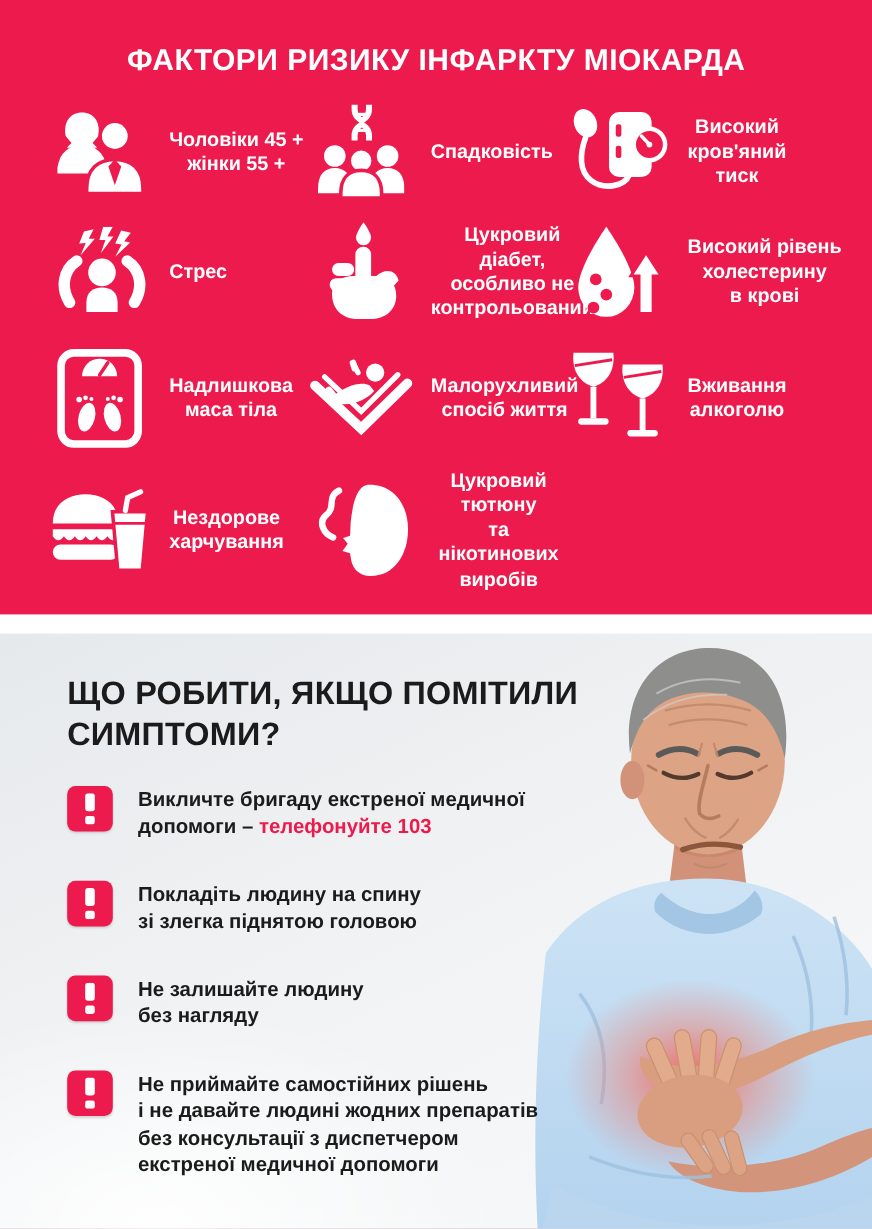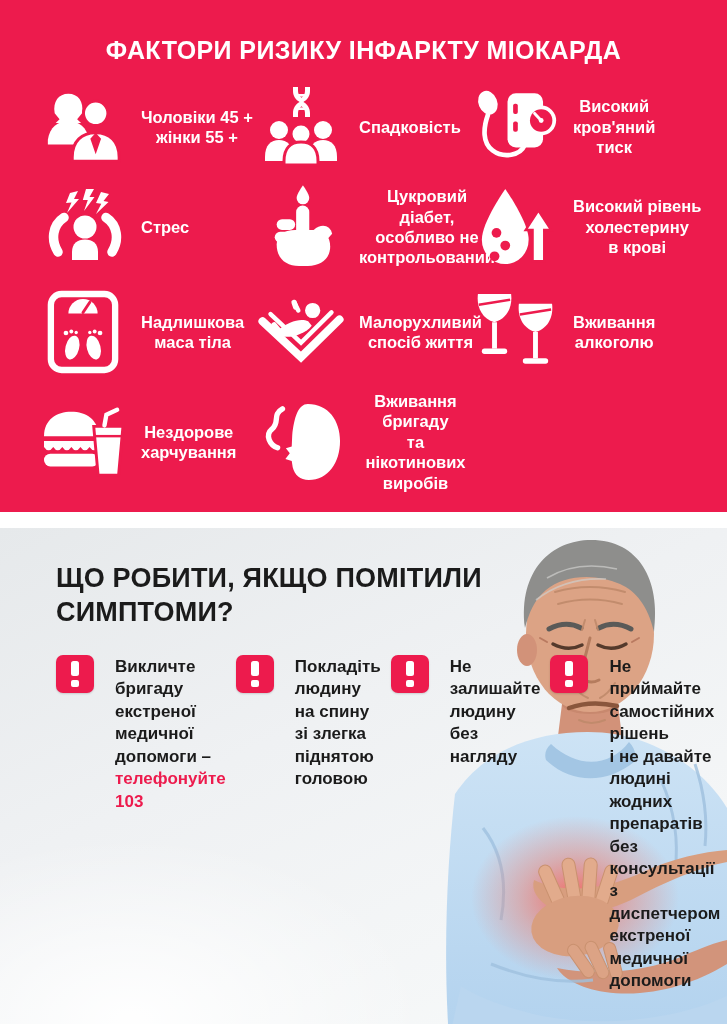--- a/index.html
+++ b/index.html
@@ -38,21 +38,21 @@
       radial-gradient(ellipse 420px 260px at 18% 96%, rgba(255,255,255,.95), rgba(255,255,255,0) 70%),
       linear-gradient(155deg,#e6e9eb 0%, #eff1f3 40%, #f8fafa 100%);
     color:#1b1b1b;
   }
   .photo { position:absolute; right:0; bottom:0; width:302px; height:512px; }
   .action-content { position:relative; z-index:2; padding:33px 0 0 56px; }
   .action-heading {
     font-size:27px; font-weight:800; line-height:1.26;
     letter-spacing:.2px; white-space:pre-line;
   }
-  .steps { margin-top:26px; display:flex; flex-direction:row; gap:10px; width:444px; }
+  .steps { margin-top:26px; display:flex; flex-direction:column; gap:33px; width:444px; }
   .step { display:flex; gap:21px; align-items:flex-start; }
   .excl {
     width:38px; height:38px; flex:none; background:#ED1B4D; border-radius:7px;
     display:flex; align-items:center; justify-content:center;
     box-shadow:0 1px 2px rgba(0,0,0,.15);
   }
   .step-text {
     font-size:17px; font-weight:700; line-height:1.32;
     white-space:pre-line; padding-top:1px;
   }
@@ -259,21 +259,21 @@
 харчування</span>
       </div>
 
       <div class="cell">
         <span class="ic">
           <svg width="80" height="82" viewBox="0 0 82 84">
             <path d="M22 8 C11 14 20 22 11 29 C4 35 9 45 17 48" fill="none" stroke="#fff" stroke-width="5.5" stroke-linecap="round"></path>
             <path d="M48 3 C69 3 81 20 81 41 C81 63 69 81 49 81 C40 81 34.5 76 32.5 68 L31.5 61.5 L25 59.5 L29.5 53.5 L25.5 48.5 L31.5 46.5 L32 35 C34 17 38 3 48 3 Z" fill="#fff"></path>
           </svg>
         </span>
-        <span class="lbl">Вживання бригаду
+        <span class="lbl">Цукровий тютюну
 та нікотинових
 виробів</span>
       </div>
 
     </div>
   </section>
 
   <section class="action">
 
     <div class="photo">

